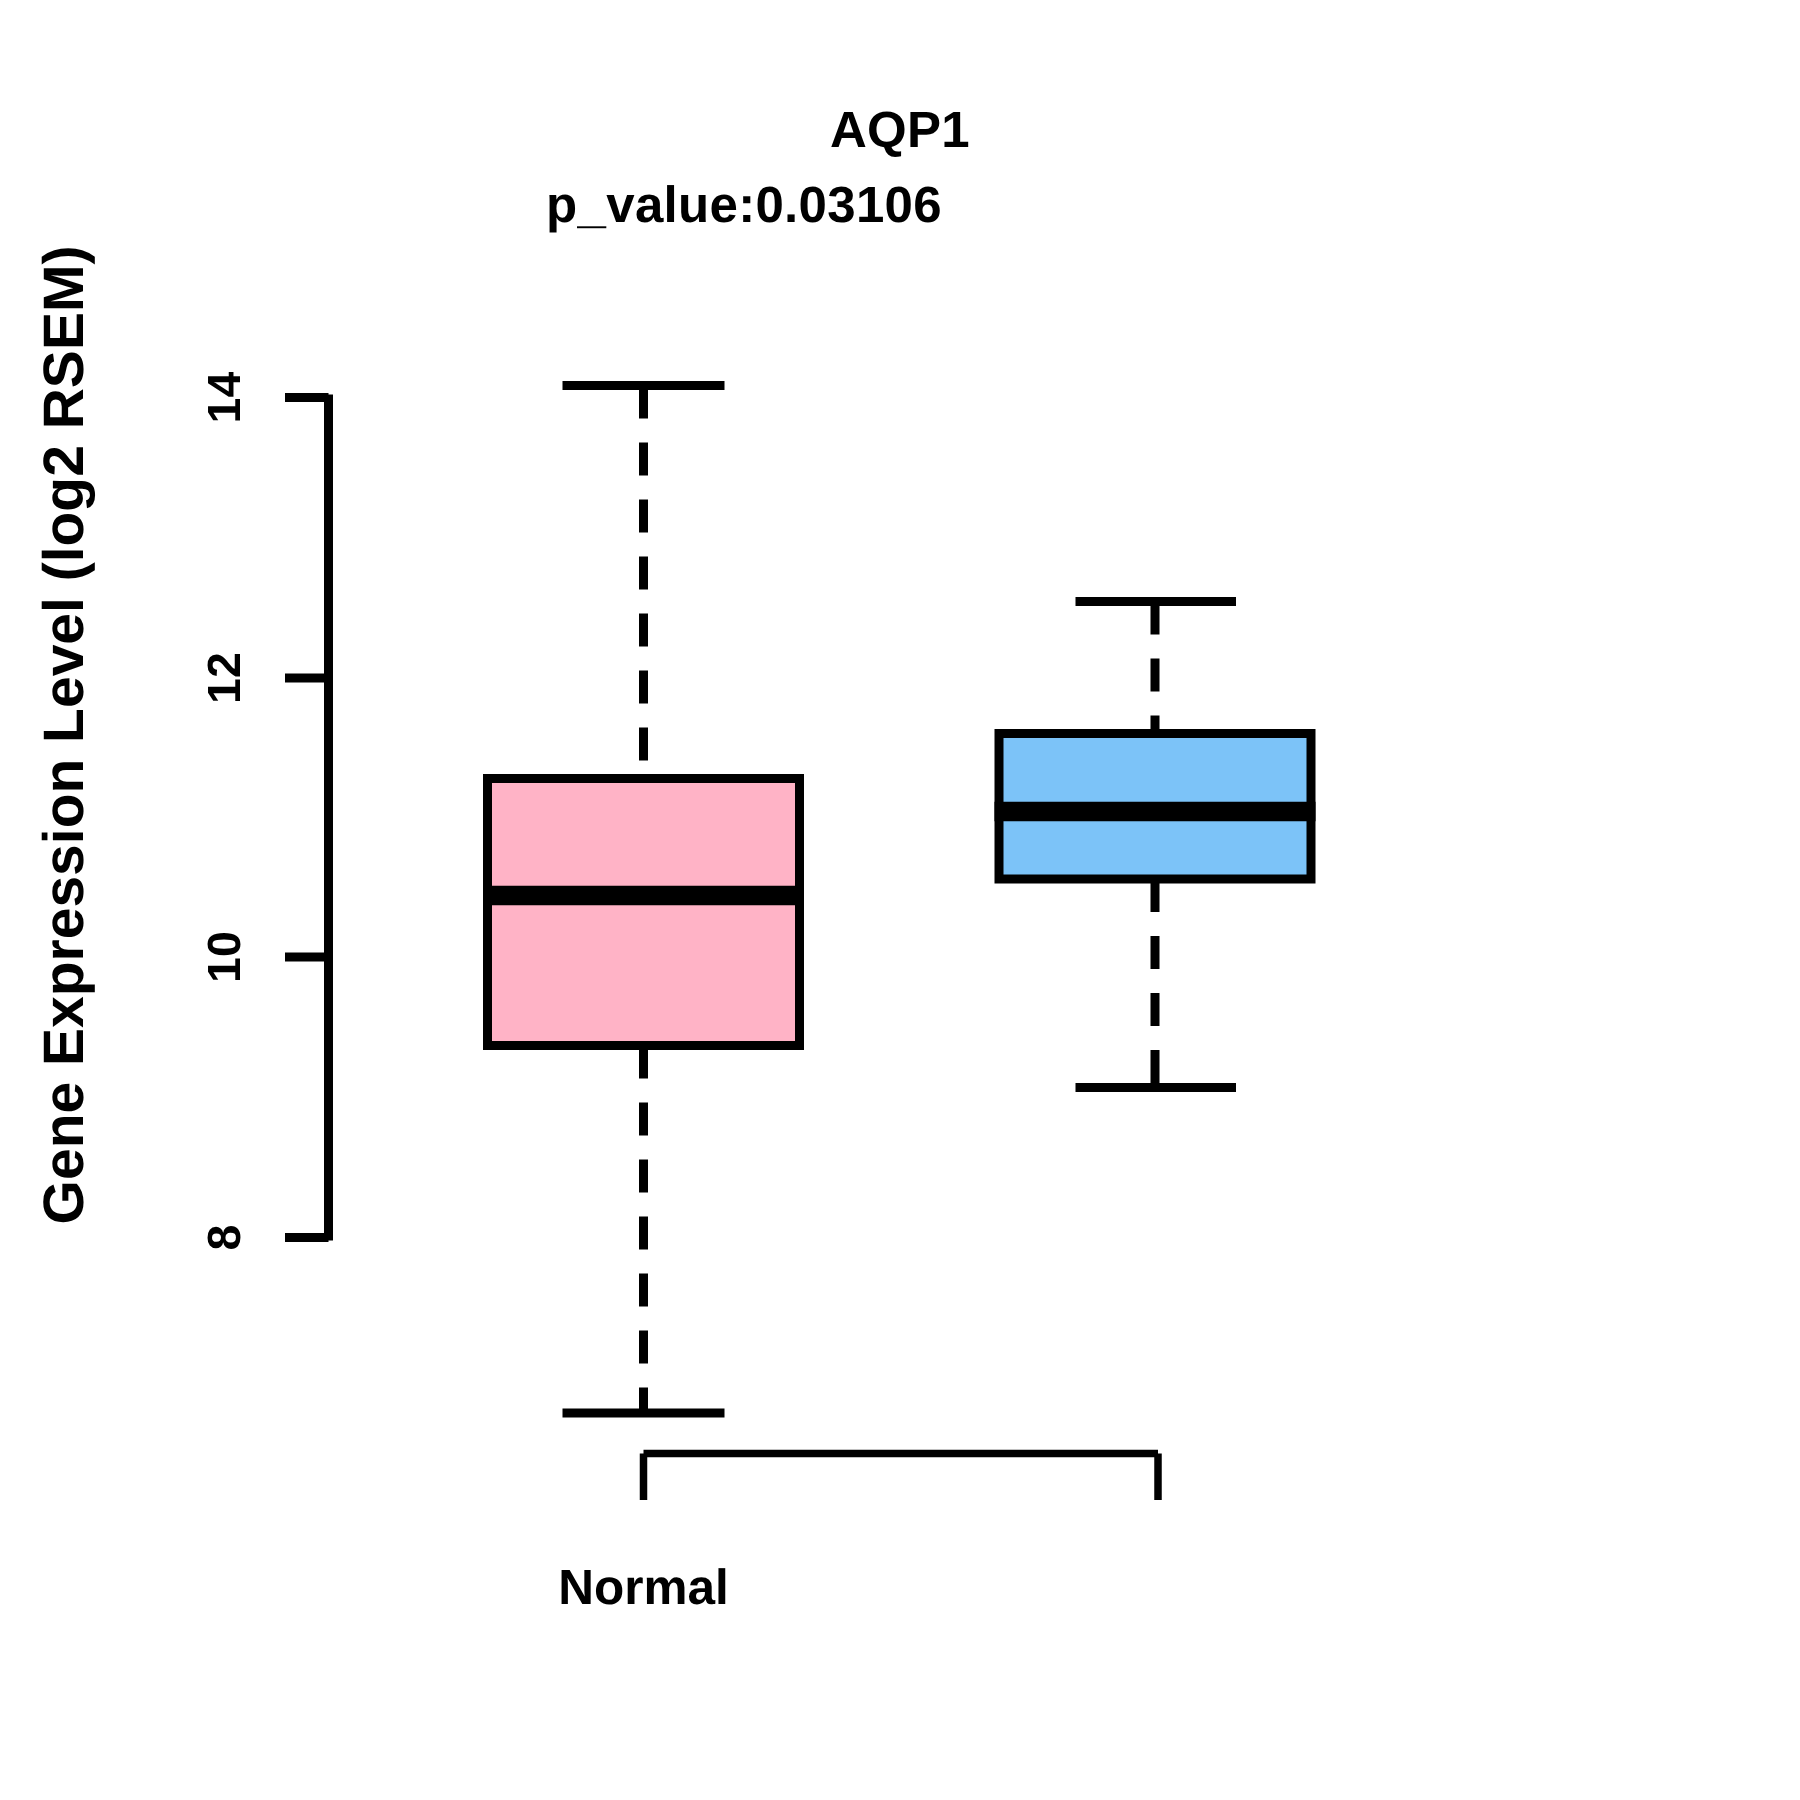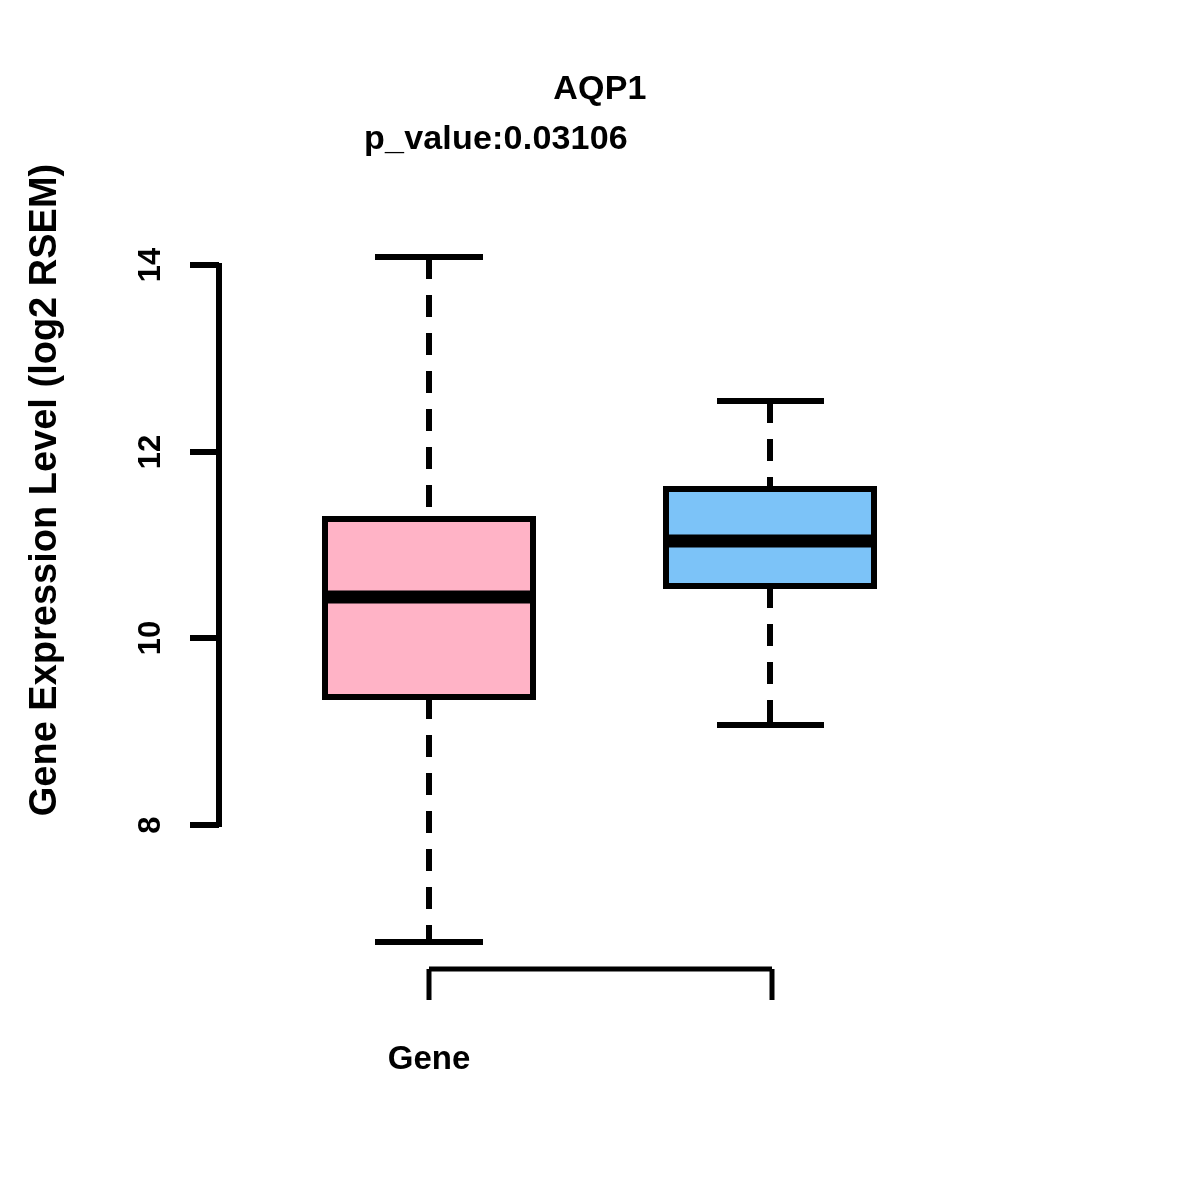--- a/index.html
+++ b/index.html
@@ -140,15 +140,15 @@
       <line x1="663" y1="541" x2="877" y2="541" stroke="#000" stroke-width="13"></line>
     </g>
 
     <g>
       <line x1="429" y1="969" x2="772" y2="969" stroke="#000" stroke-width="5"></line>
       <line x1="429" y1="969" x2="429" y2="1000" stroke="#000" stroke-width="5"></line>
       <line x1="772" y1="969" x2="772" y2="1000" stroke="#000" stroke-width="5"></line>
     </g>
   </svg>
 
-  <div class="abs x-group-label" style="left:309px; top:1036px; width:240px;">Gene</div>
+  <div class="abs x-group-label" style="left:309px; top:1036px; width:240px;">Normal</div>
 
 </div>
 
 </body></html>

